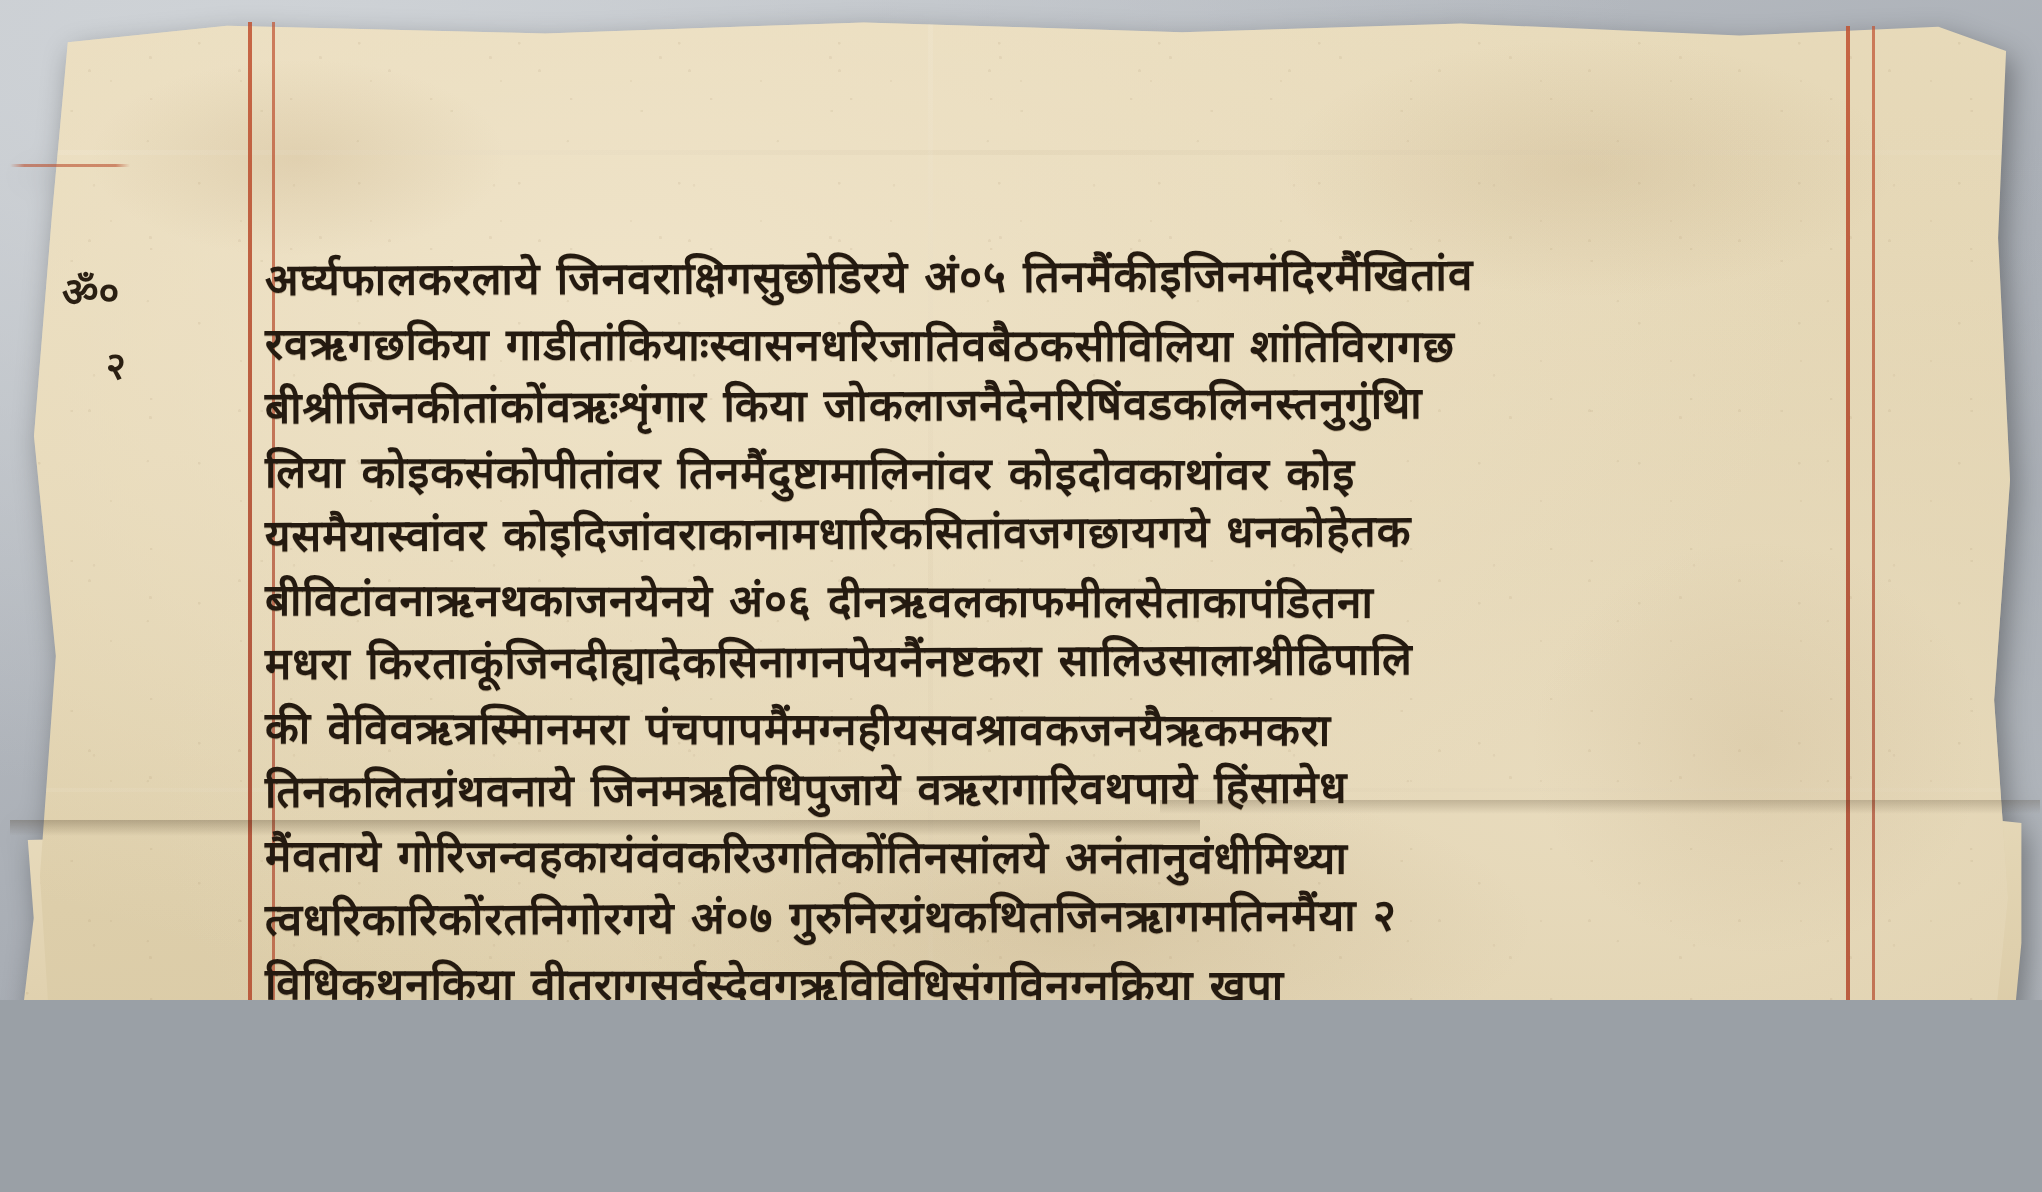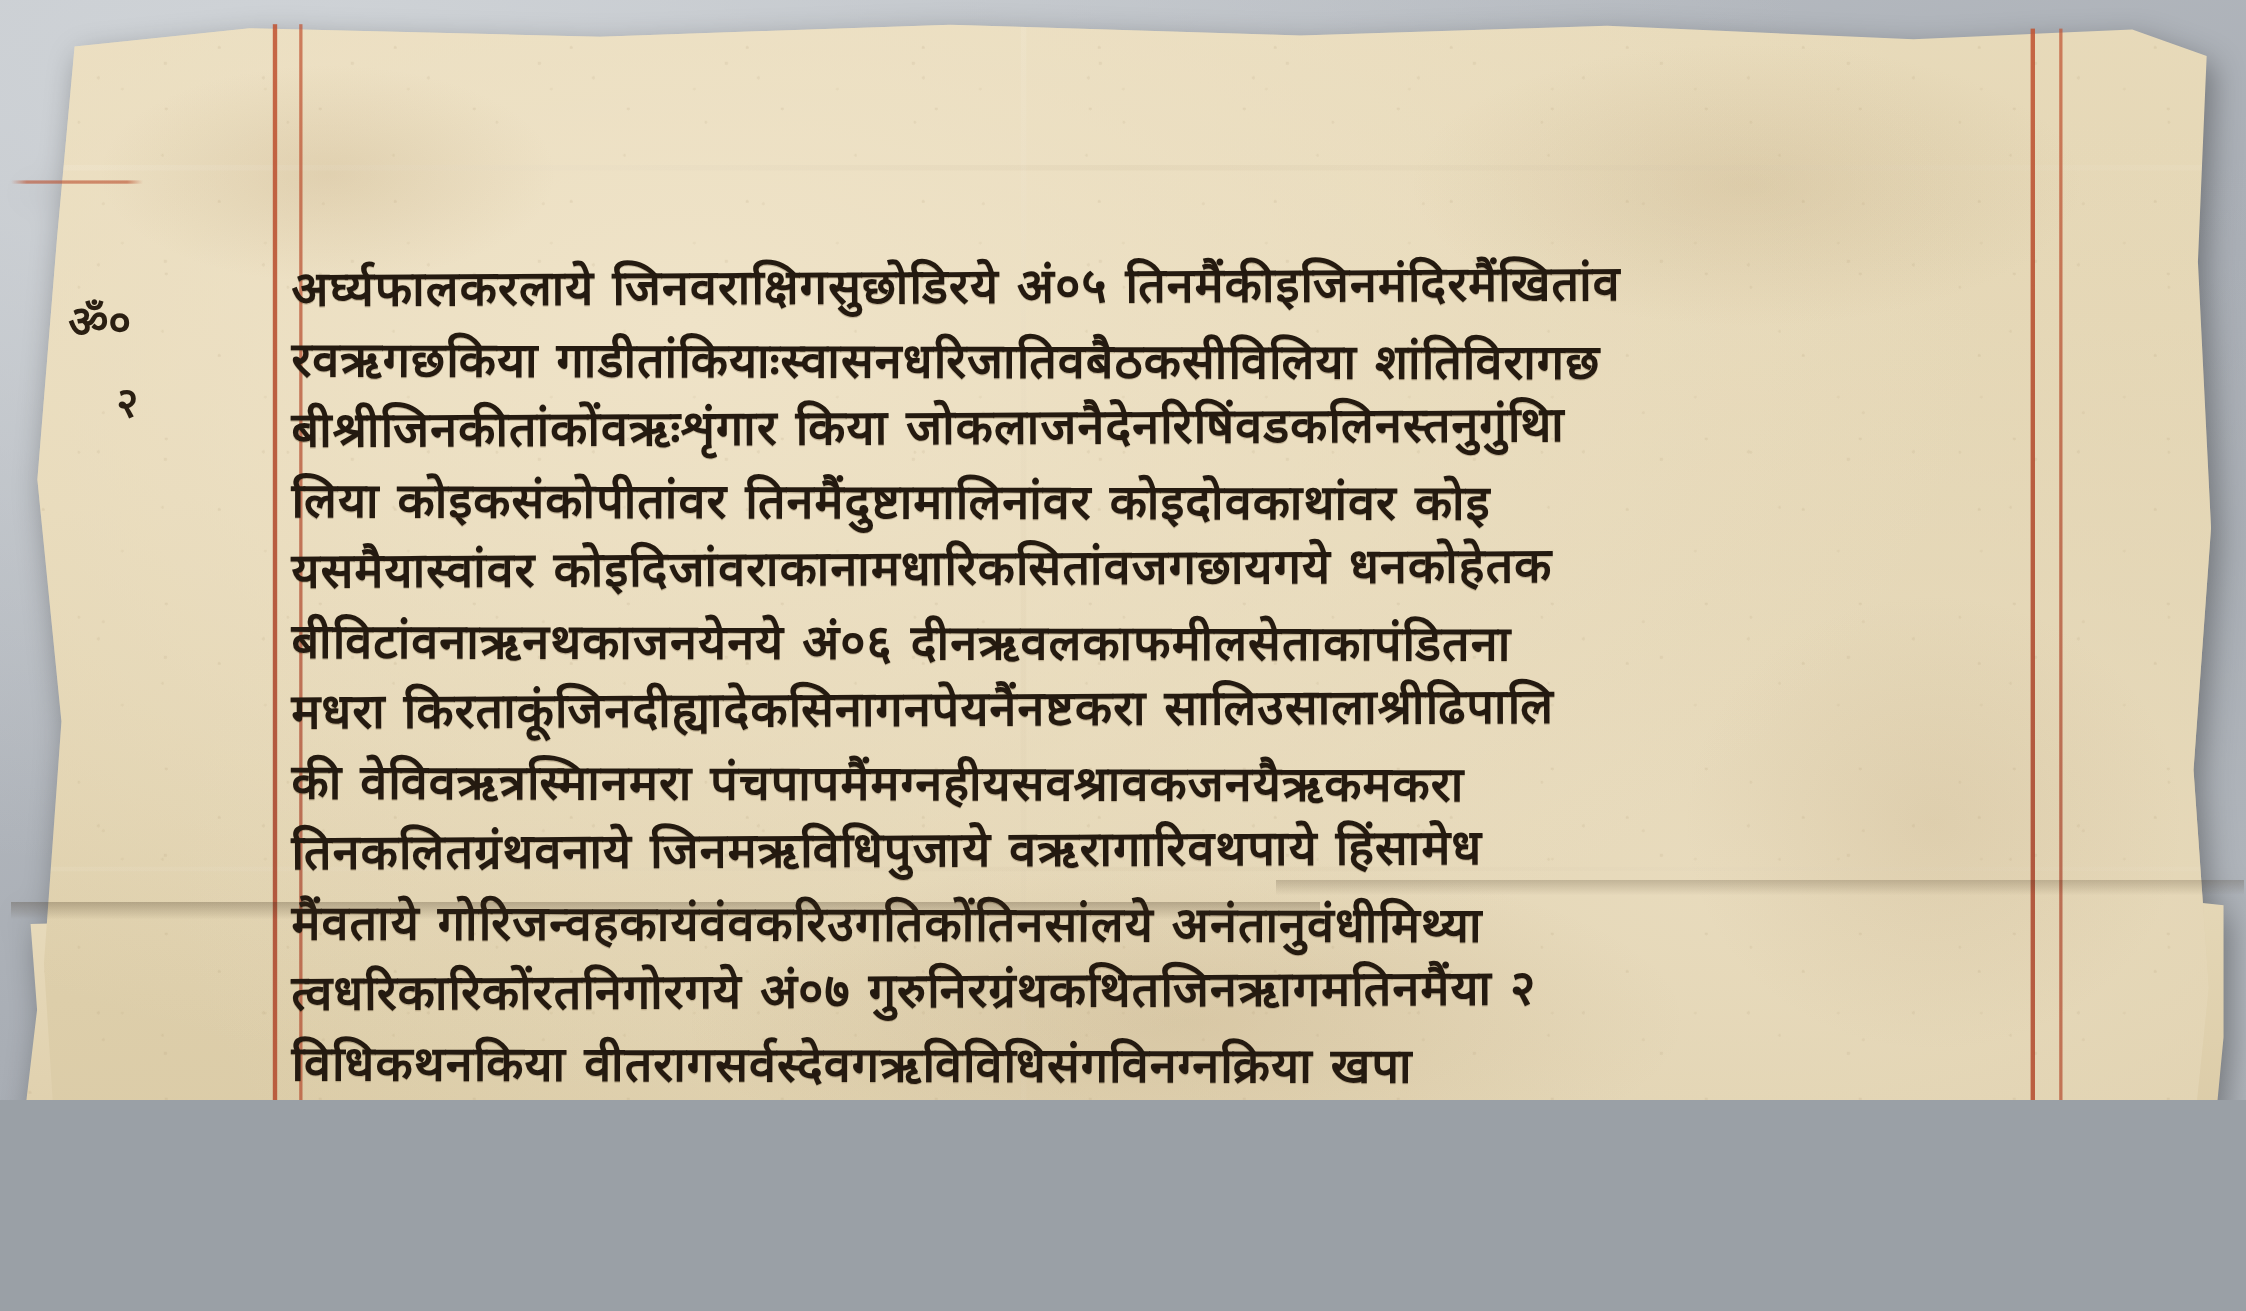--- a/index.html
+++ b/index.html
@@ -118,21 +118,21 @@
   .rule-h {
     position: absolute;
     height: 3px;
     background: linear-gradient(90deg, rgba(186,78,45,.0) 0%, rgba(186,78,45,.75) 12%, rgba(186,78,45,.75) 88%, rgba(186,78,45,0) 100%);
     opacity: .8;
   }
   
   #text-block {
     position: absolute;
     left: 255px;
-    top: 224px;
+    top: 240px;
     width: 1600px;
   }
   .ms-line {
     font-family: "DejaVu Sans", sans-serif;
     color: #241a10;
     font-size: 44px;
     line-height: 64px;
     letter-spacing: 1px;
     white-space: nowrap;
     font-weight: 700;

